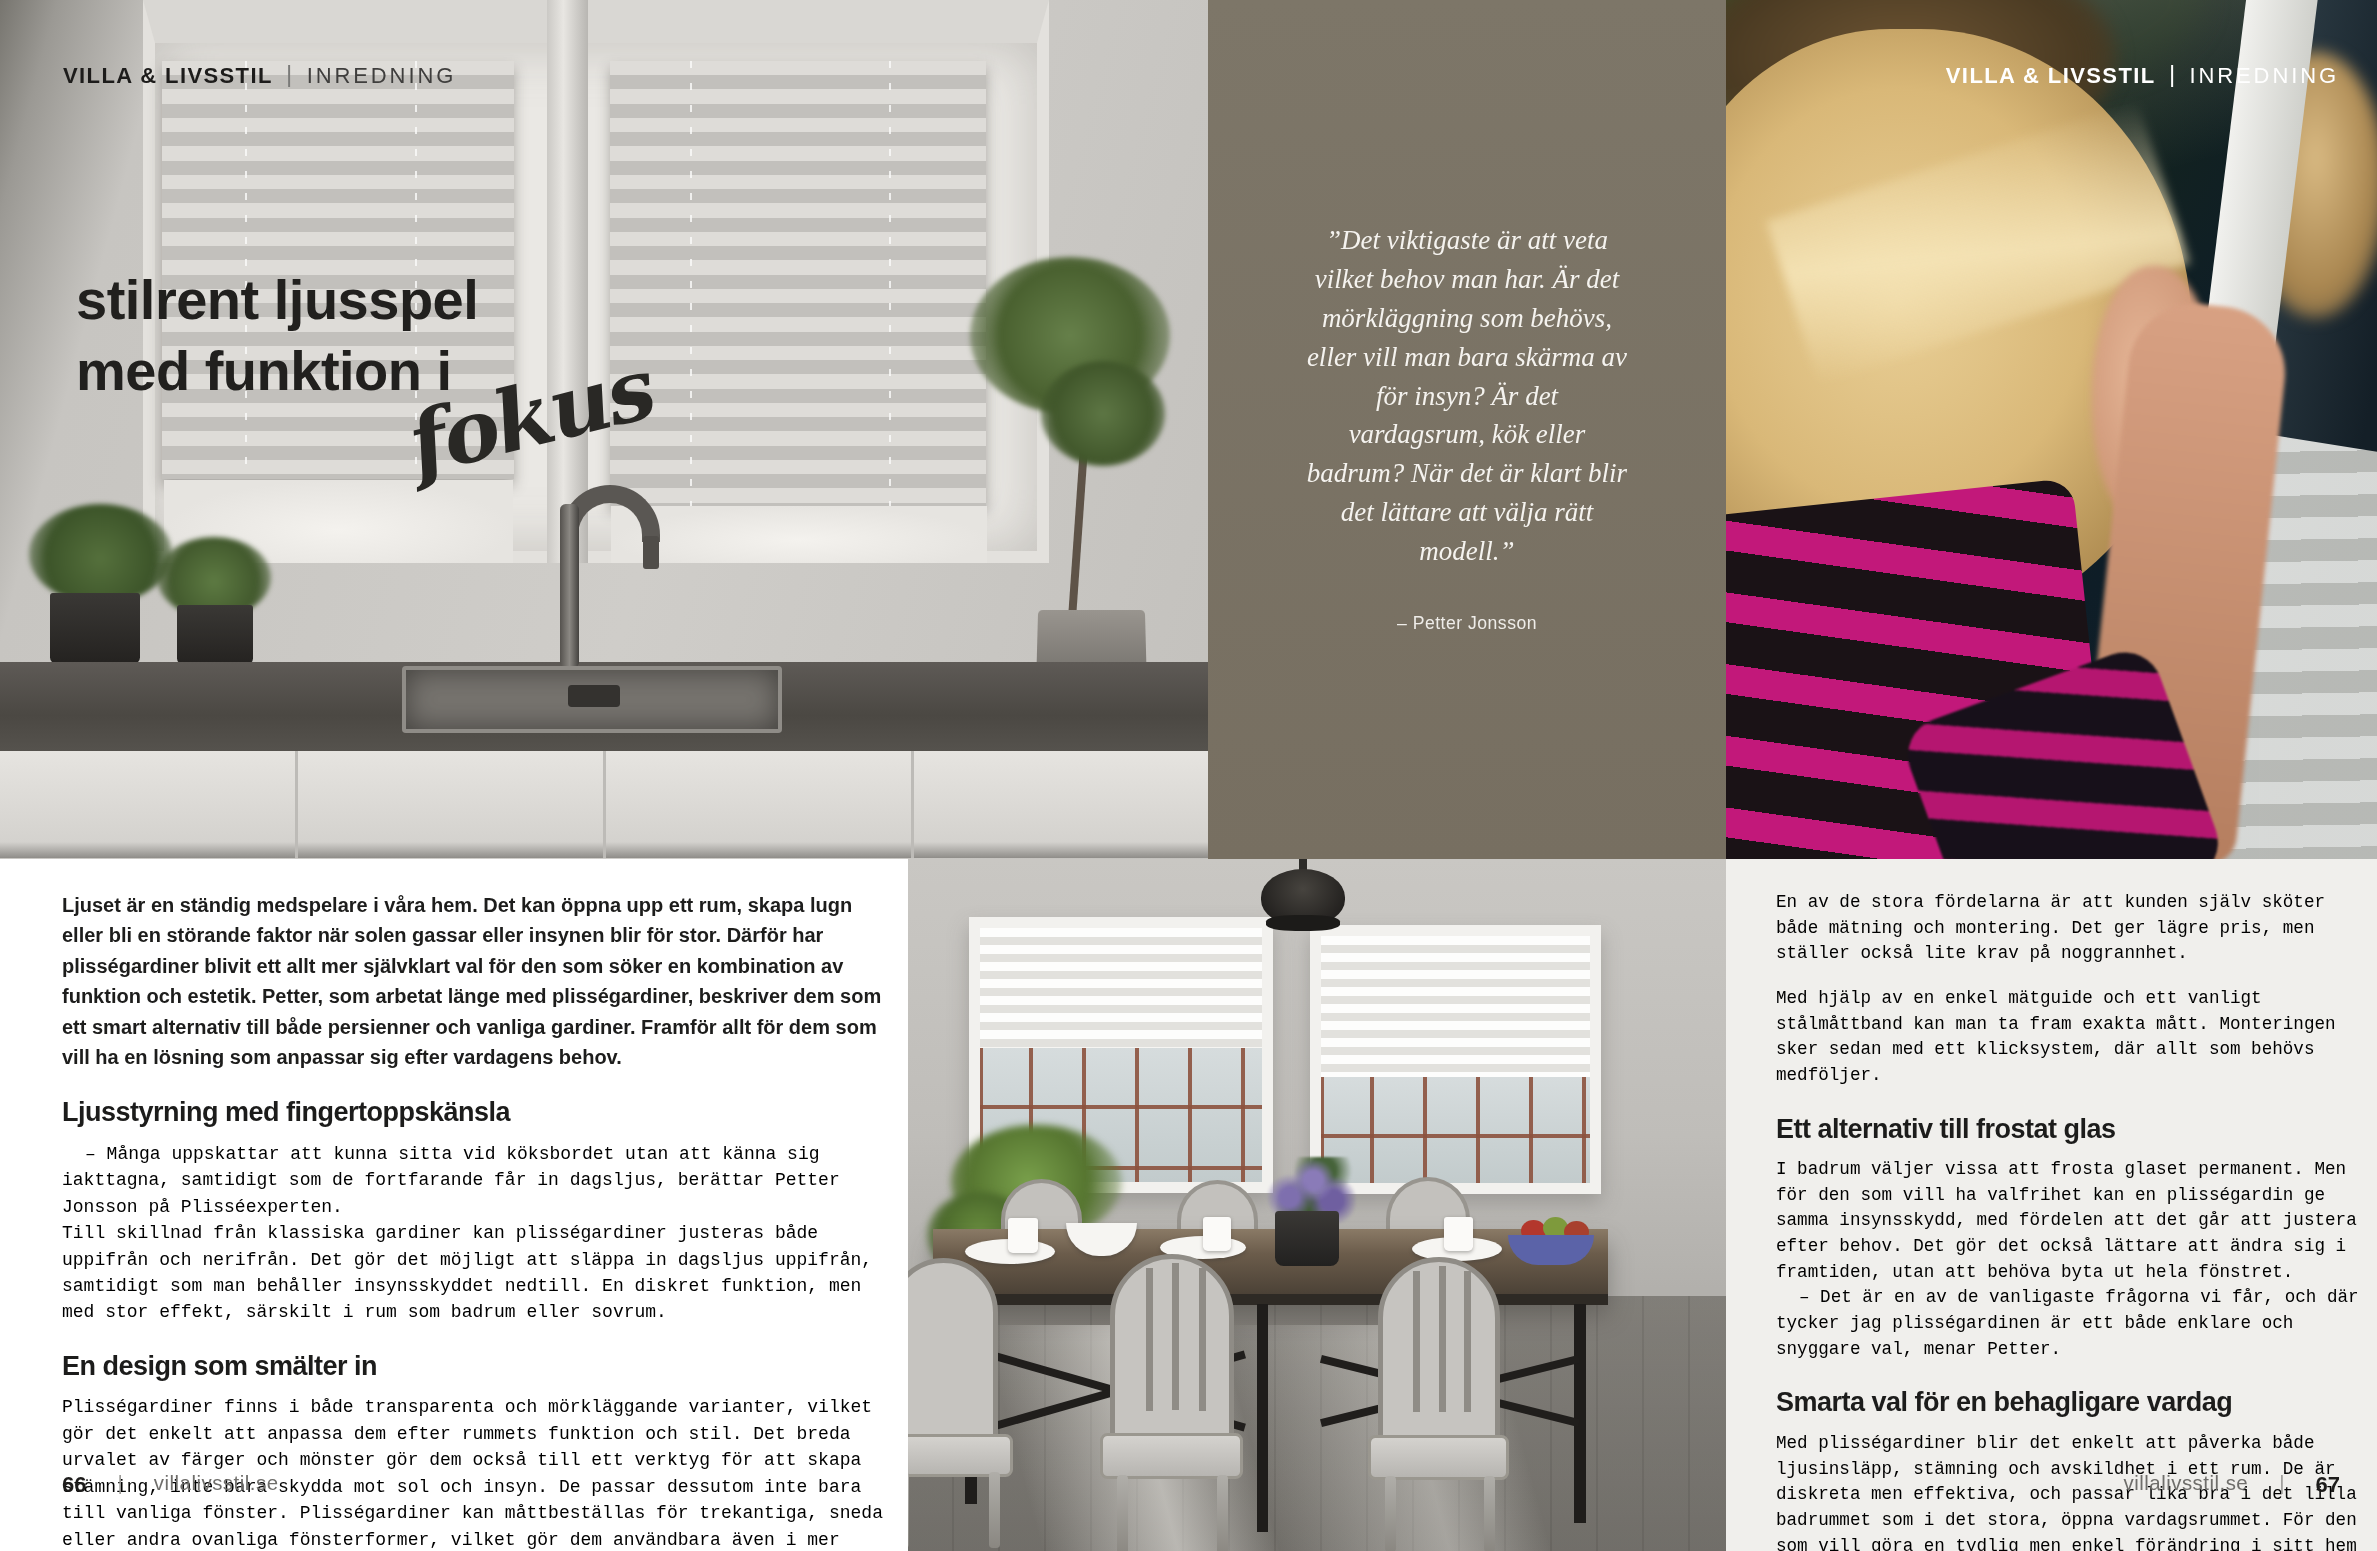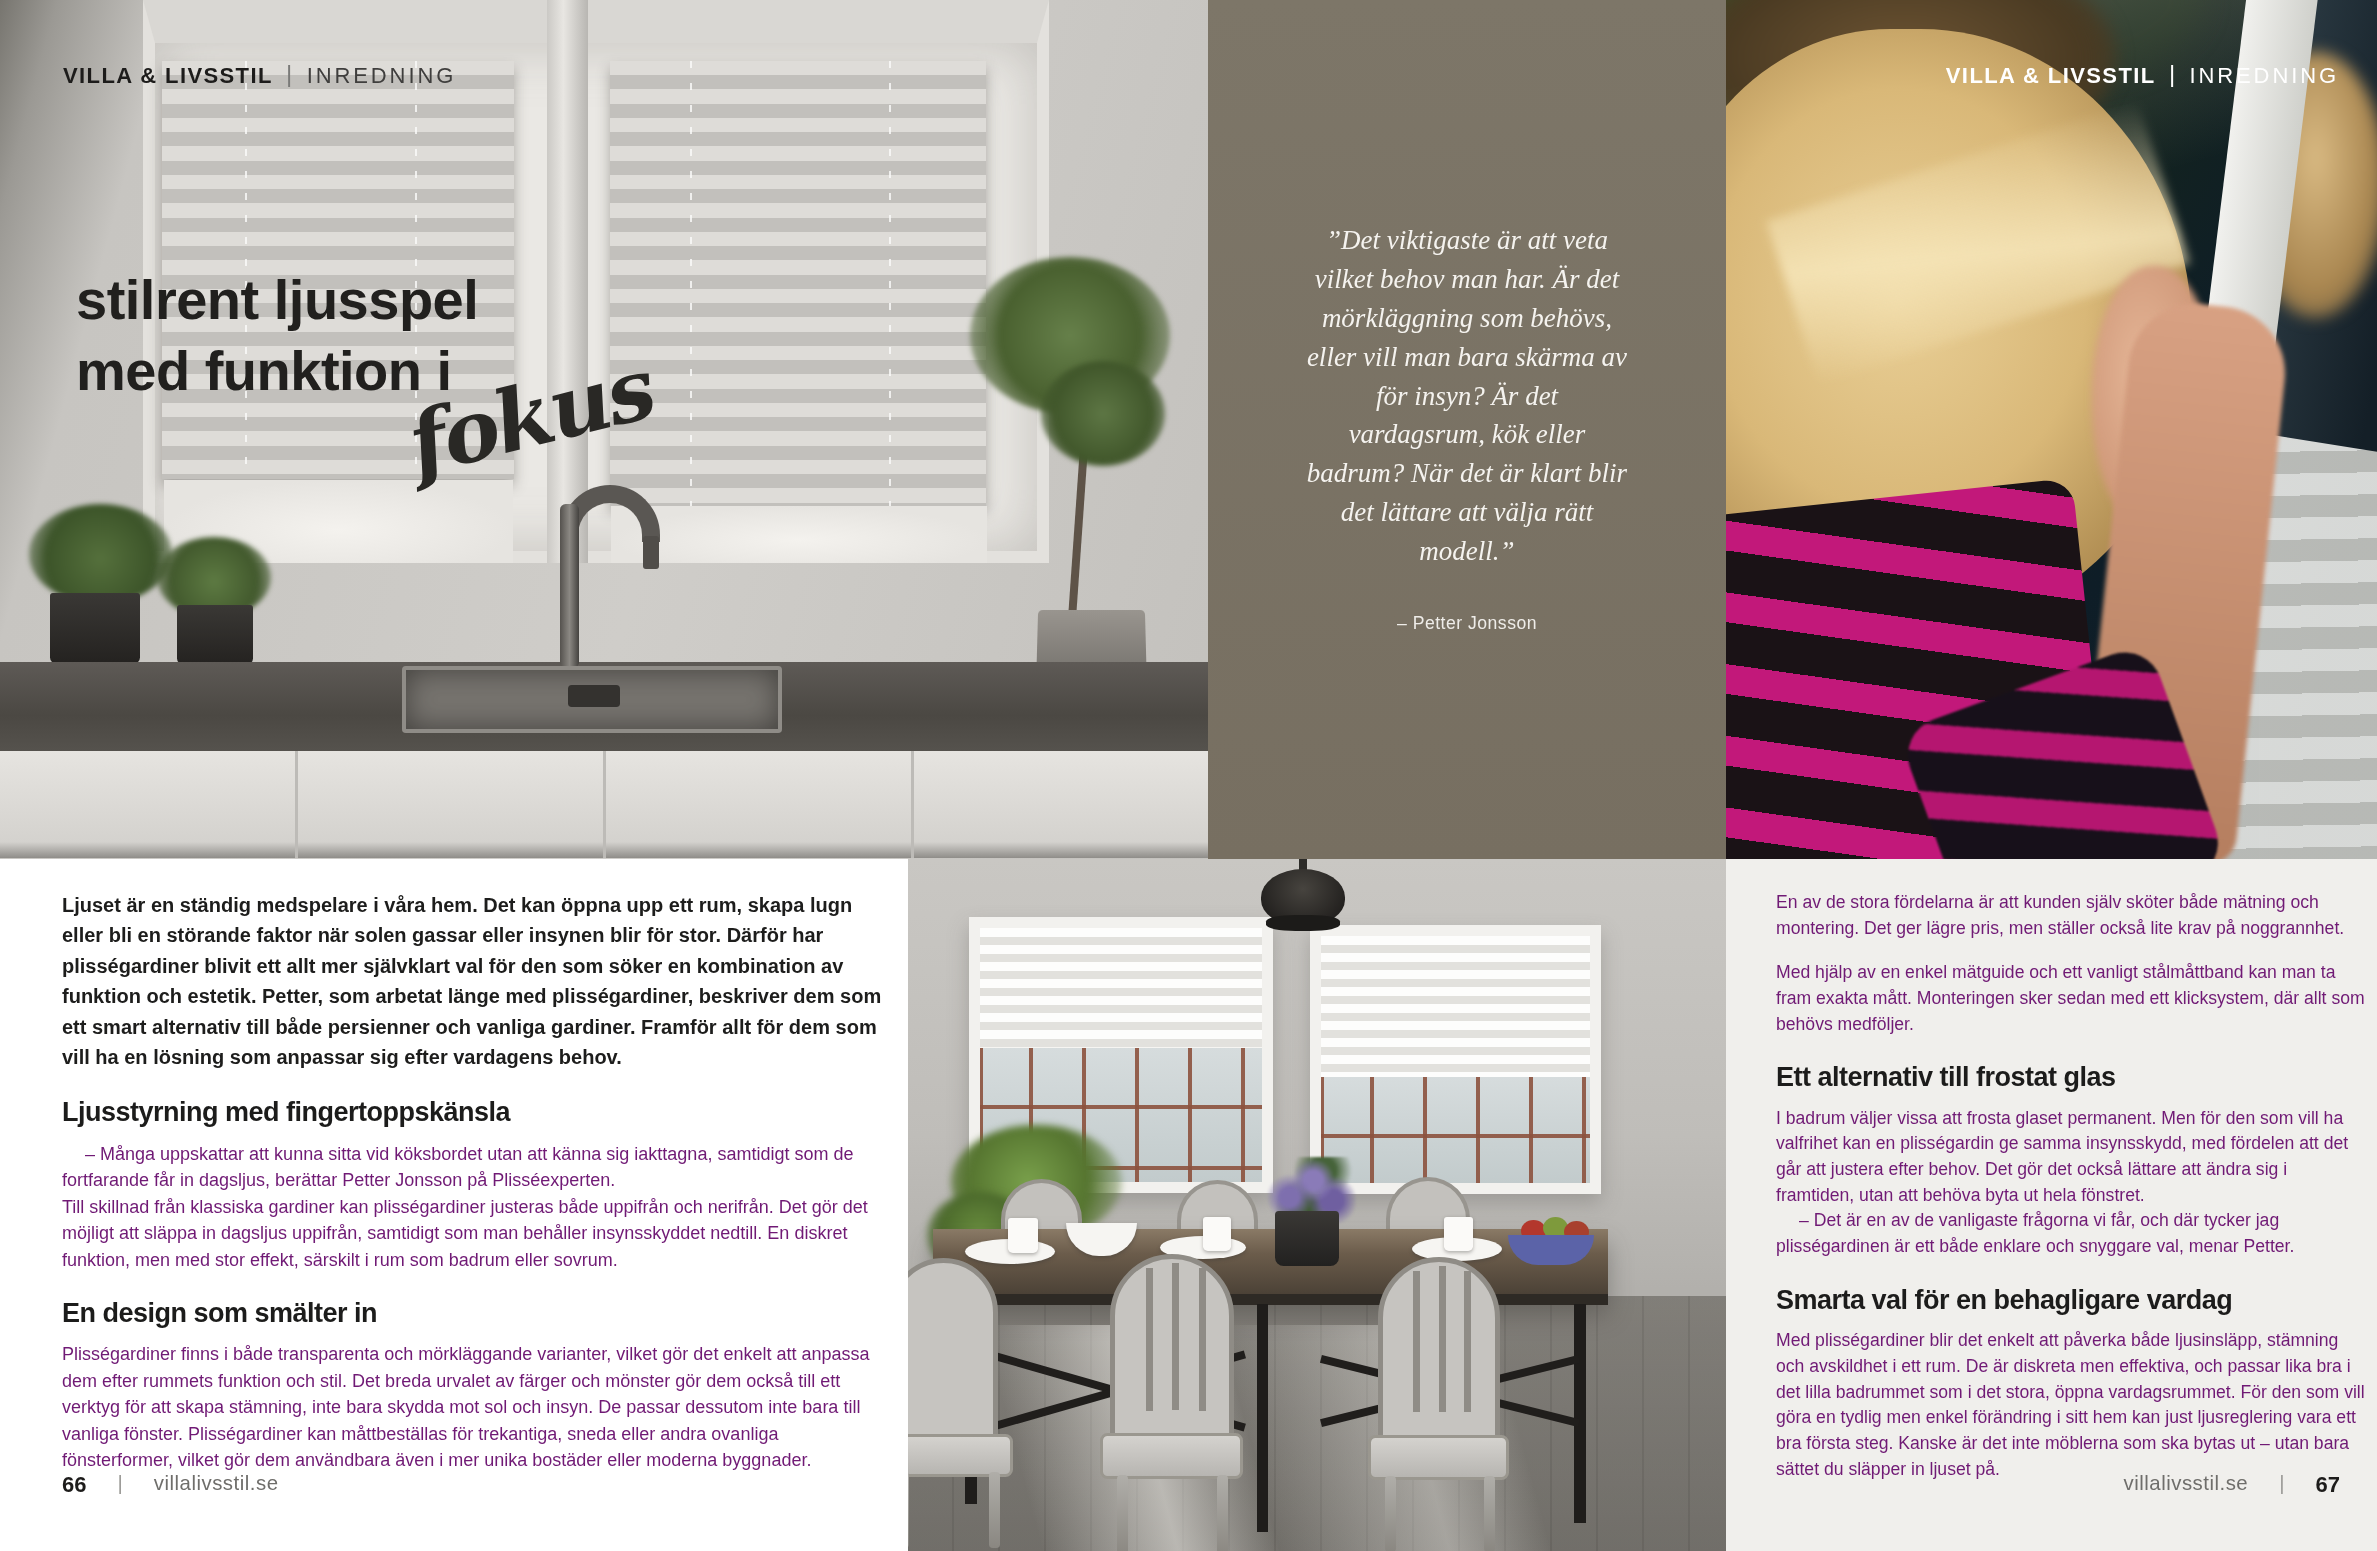--- a/index.html
+++ b/index.html
@@ -29,21 +29,21 @@
                 font-size:17.6px; color:#efedе9; color:#efede9; font-weight:300; letter-spacing:0.5px; }
 
   
   .right-page-bg { left:1201px; top:859px; width:1202px; height:693px; background:#f0efec; }
 
   
   .col-left { left:62px; top:890px; width:830px; color:#202020; }
   .col-right { left:1776px; top:890px; width:590px; color:#202020; }
   .lede { font-size:20px; line-height:1.52; font-weight:bold; color:#1d1d1c; }
   h2.sec { font-size:27px; font-weight:bold; color:#1c1c1b; margin-top:25px; margin-bottom:12.4px; letter-spacing:-0.5px; }
-  .serif { font-family:Liberation Sans, sans-serif; font-size:18px; line-height:1.47; color:#701a75; }
+  .serif { font-family:Liberation Mono, monospace; font-size:18px; line-height:1.47; color:#000000; }
   .col-right .serif { font-size:17.6px; line-height:1.46; }
   .gap { margin-top:19px; }
   .dash-indent { text-indent:23px; }
 
   
   .footer { top:1472px; display:flex; align-items:flex-start; gap:31px; font-size:20.4px; }
   .footer .num { font-weight:bold; color:#1d1c1b; font-size:22px; }
   .footer .fsep { color:#9b9a97; font-weight:100; }
   .footer .site { color:#6f6e6b; font-weight:300; letter-spacing:0.5px; }
   .footer-left { left:62px; }

